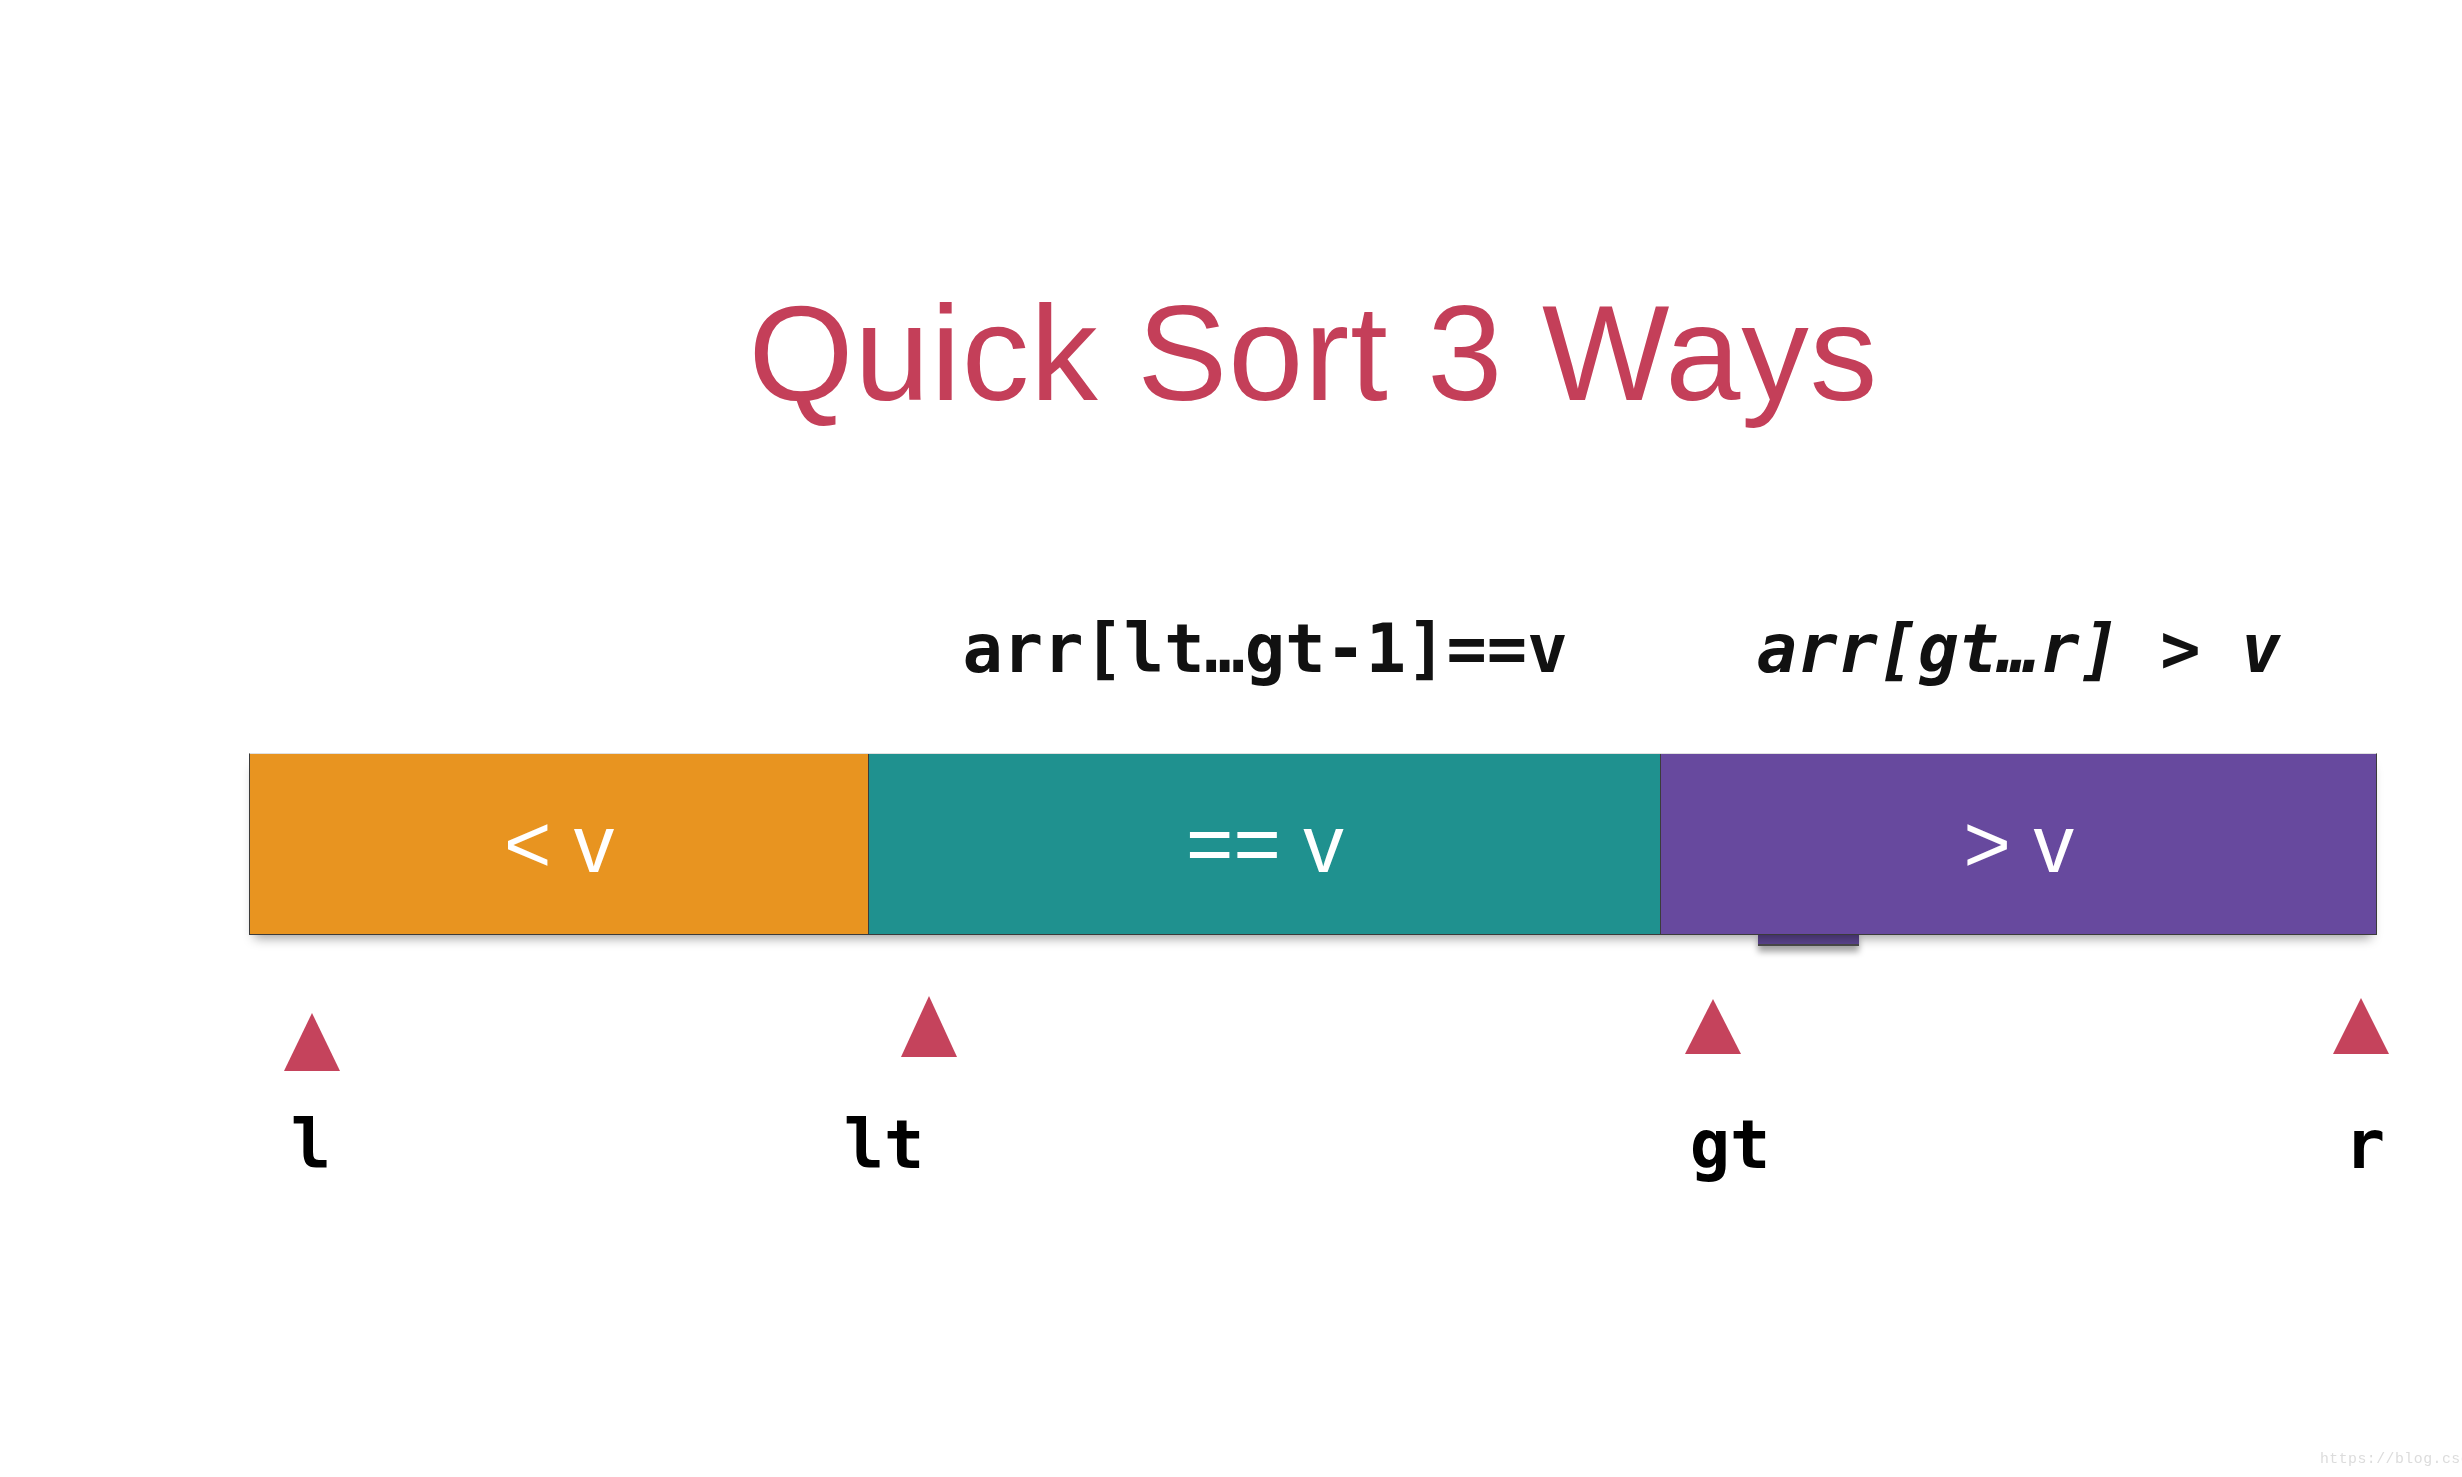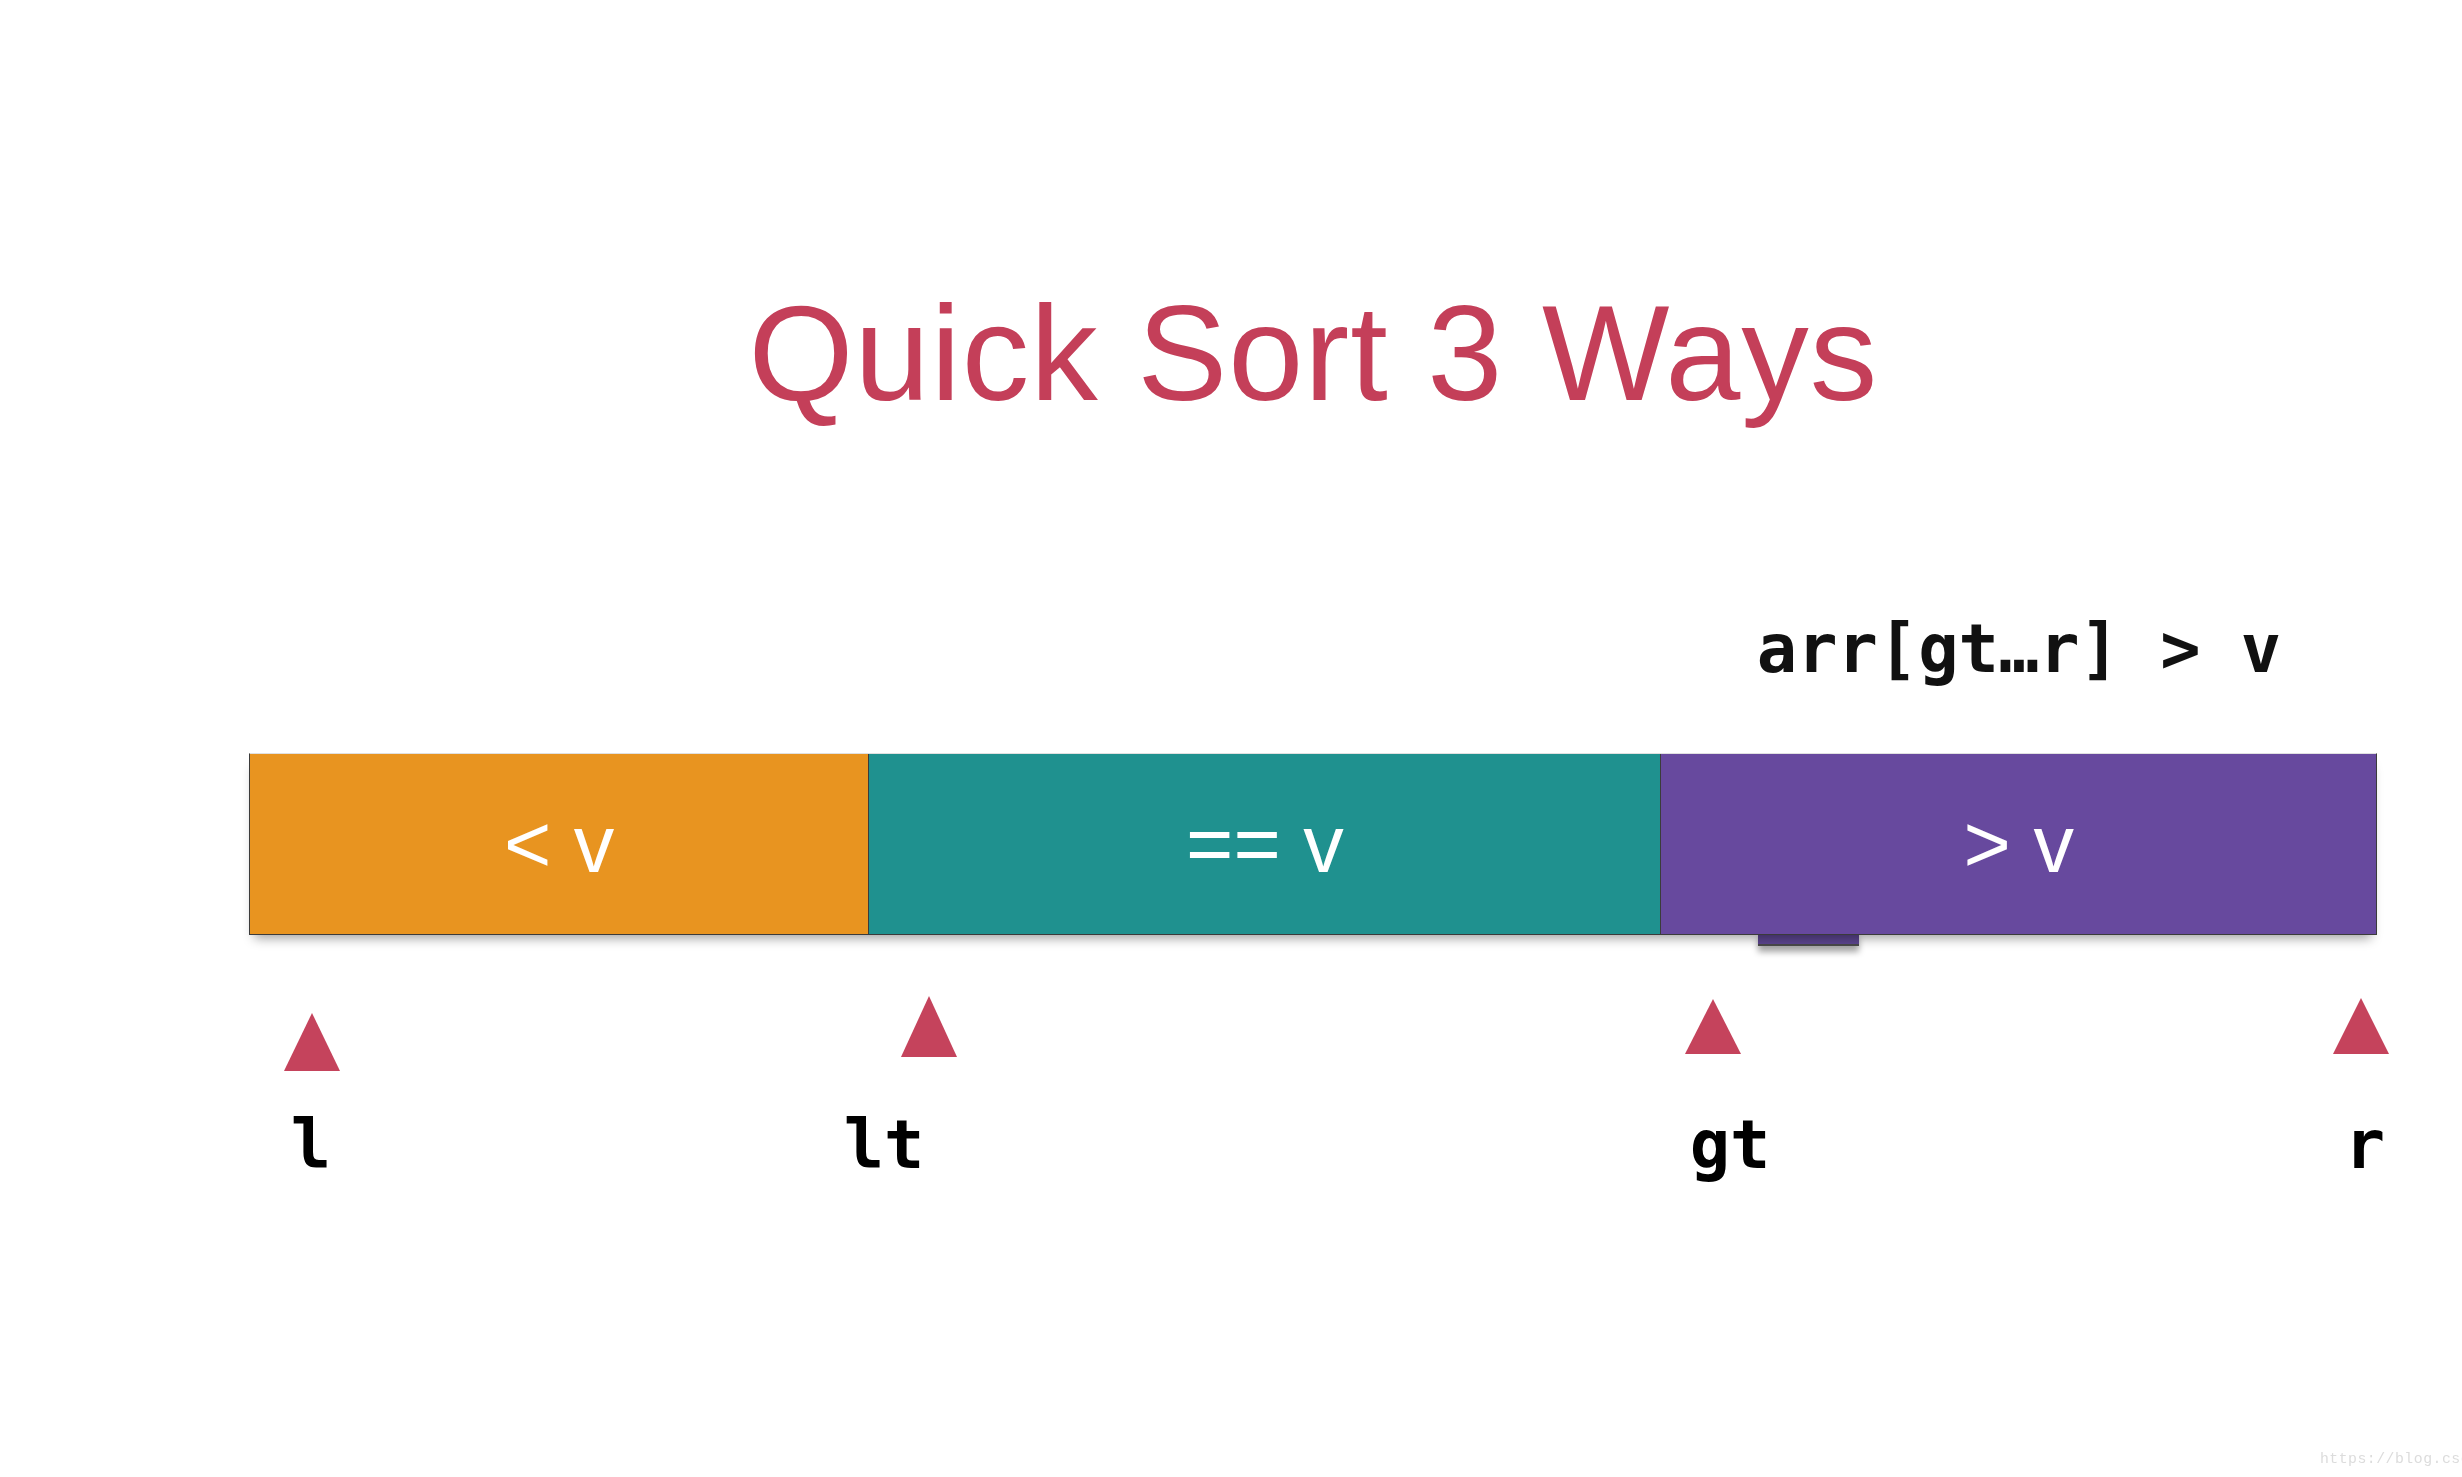--- a/index.html
+++ b/index.html
@@ -32,21 +32,21 @@
     transform: translateX(-50%);
     font-family: "DejaVu Sans Mono", monospace;
     font-weight: 700;
     font-size: 67px;
     line-height: 1.05;
     color: #111111;
     white-space: nowrap;
   }
   .range-label.rl-less    { left: 558px; }
   .range-label.rl-equal   { left: 1265px; }
-  .range-label.rl-greater { left: 2019px; }
+  .range-label.rl-greater { left: 2019px; font-style: italic; }
 
   
   .bar {
     position: absolute;
     left: 249px;
     top: 753px;
     width: 2128px;
     height: 182px;
     box-sizing: border-box;
     display: flex;
@@ -126,20 +126,21 @@
     white-space: nowrap;
   }
 </style>
 </head>
 <body>
 
 <div class="slide">
 
   <h1 class="title" style="color: rgb(196, 63, 89);">Quick Sort 3 Ways</h1>
 
+  <div class="range-label rl-equal">arr[lt…gt-1]==v</div>
   <div class="range-label rl-greater">arr[gt…r] &gt; v</div>
 
   <div class="bar-notch"></div>
 
   <div class="bar">
     <div class="seg seg-less" style="background: rgb(232, 148, 32);">
       <span>&lt; v</span>
     </div>
     <div class="seg seg-equal" style="background: rgb(31, 145, 143);">
       <span>== v</span>

